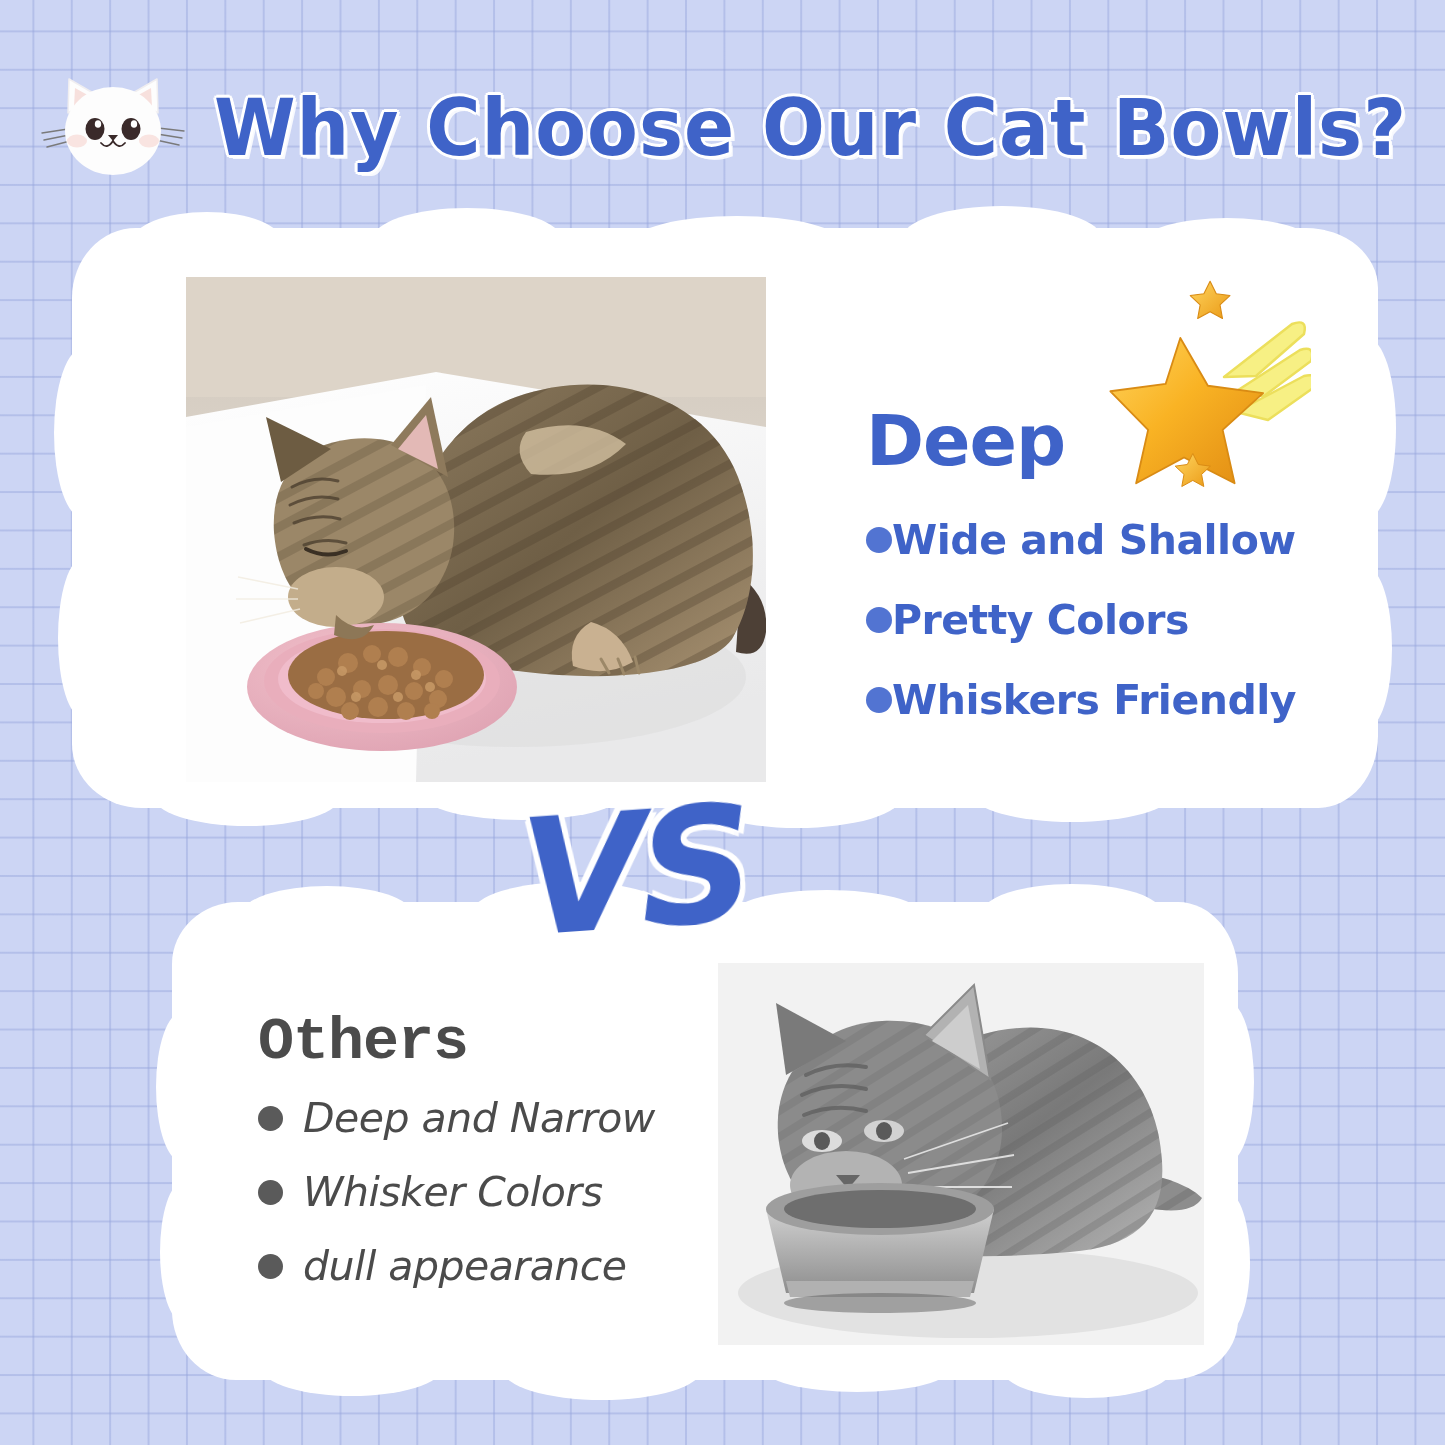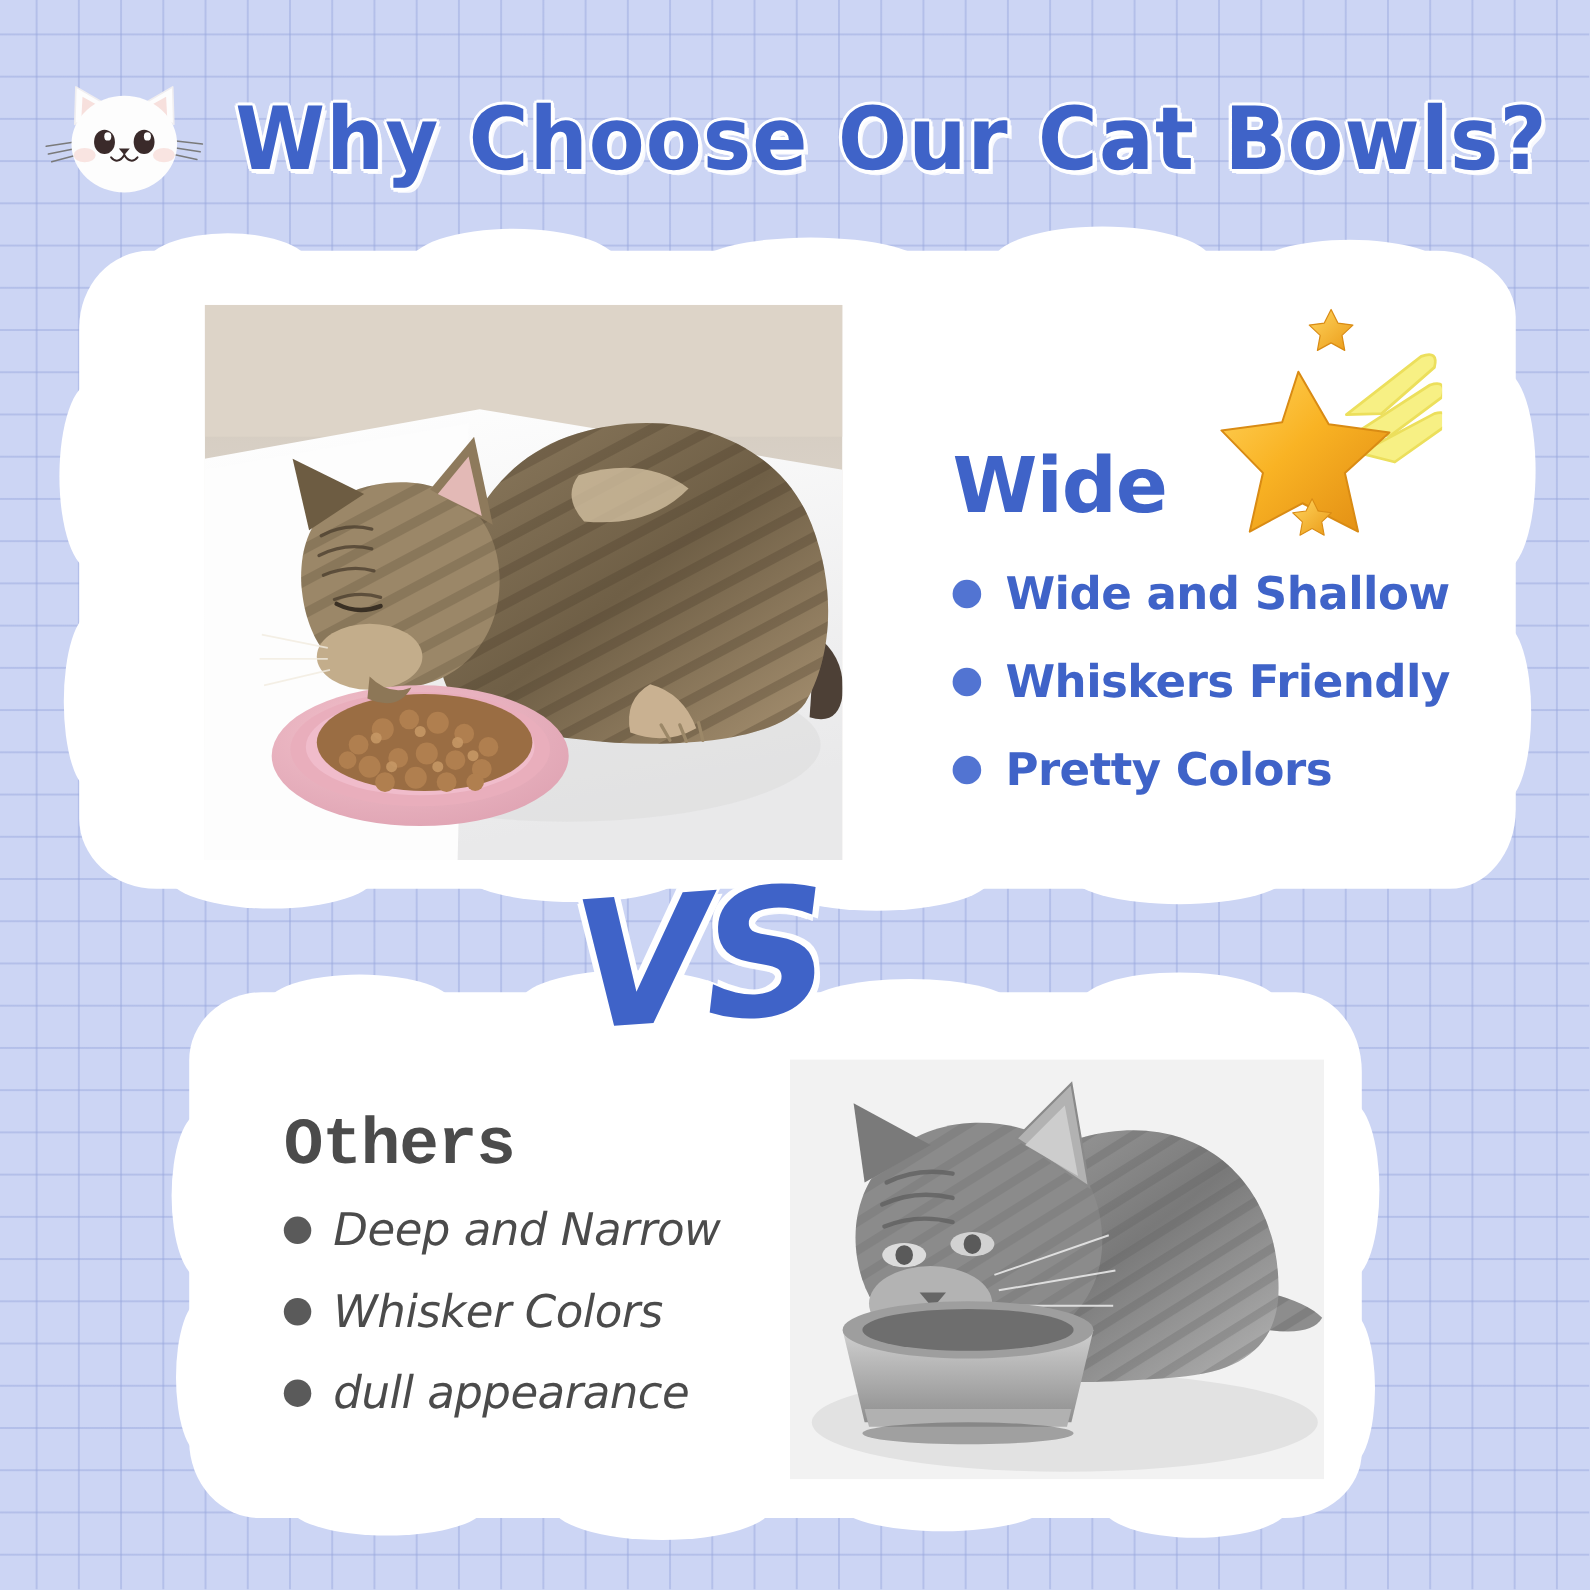--- a/index.html
+++ b/index.html
@@ -66,21 +66,21 @@
 
   
   #ours-col{ position:absolute; left:866px; top:406px; width:470px; }
   #ours-heading{
     font-family:"DejaVu Sans", sans-serif;
     font-weight:700; font-size:70px; line-height:1;
     color:#3f63c8; letter-spacing:-1px;
   }
   .feature-list{ list-style:none; margin-top:40px; }
   .feature-list li{
-    display:flex; align-items:center; gap:22px;
+    display:flex; align-items:center; 
     margin-bottom:32px;
   }
   .dot{ width:26px; height:26px; border-radius:50%; flex:0 0 auto; }
   #ours-col .dot{ background:#5274d2; }
   #ours-col .feat-label{
     font-family:"DejaVu Sans", sans-serif;
     font-weight:700; font-size:41px; color:#3f63c8;
     letter-spacing:-.5px; white-space:nowrap;
   }
 
@@ -315,33 +315,33 @@
   </g>
 
   <path d="M82 66 L112 118 L172 126 L128 166 L141 224 L86 196 L34 224 L47 166 L6 124 L66 116 Z" fill="url(#bigstar)" stroke="#d98b14" stroke-width="2" stroke-linejoin="round" transform="translate(-4,-4) scale(0.92) translate(14,10)"></path>
 
   <path d="M116 10 L126 30 L148 33 L132 48 L136 70 L116 59 L96 70 L100 48 L84 33 L106 30 Z" fill="url(#smstar)" stroke="#d98b14" stroke-width="1.8" stroke-linejoin="round" transform="scale(0.62) translate(68,5)"></path>
 
   <path d="M116 10 L126 30 L148 33 L132 48 L136 70 L116 59 L96 70 L100 48 L84 33 L106 30 Z" fill="url(#smstar)" stroke="#d98b14" stroke-width="1.8" stroke-linejoin="round" transform="scale(0.55) translate(60,320)"></path>
 </svg>
 
 <div id="ours-col">
-  <div id="ours-heading">Wide</div>
+  <div id="ours-heading">Deep</div>
   <ul class="feature-list">
     <li>
       <span class="dot"></span>
       <span class="feat-label">Wide and Shallow</span>
     </li>
     <li>
       <span class="dot"></span>
+      <span class="feat-label">Pretty Colors</span>
+    </li>
+    <li>
+      <span class="dot"></span>
       <span class="feat-label">Whiskers Friendly</span>
-    </li>
-    <li>
-      <span class="dot"></span>
-      <span class="feat-label">Pretty Colors</span>
     </li>
   </ul>
 </div>
 
 <div id="card-others" class="card">
   <div class="bump" style="left:70px;  top:-16px; width:170px; height:56px;"></div>
   <div class="bump" style="left:300px; top:-20px; width:200px; height:62px;"></div>
   <div class="bump" style="left:560px; top:-12px; width:190px; height:50px;"></div>
   <div class="bump" style="left:810px; top:-18px; width:180px; height:58px;"></div>
   <div class="bump" style="left:90px;  bottom:-16px; width:180px; height:56px;"></div>

